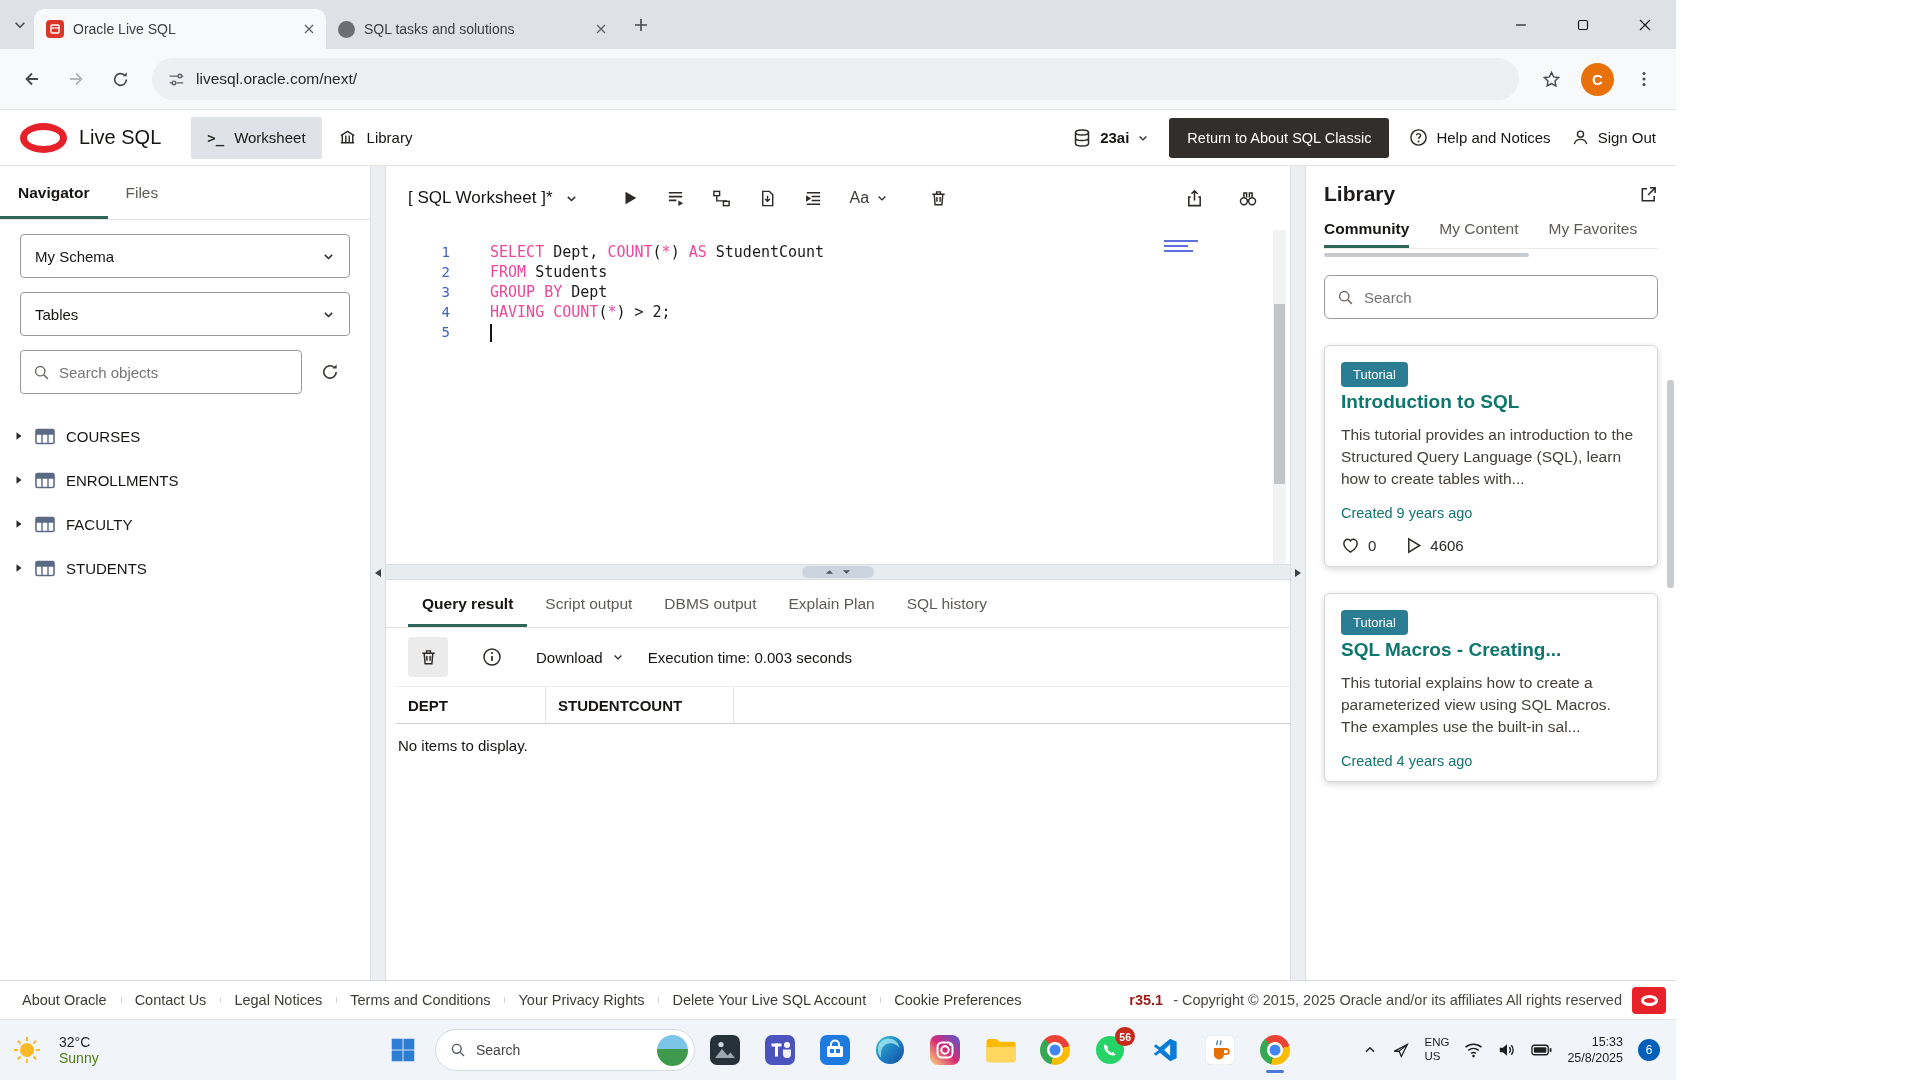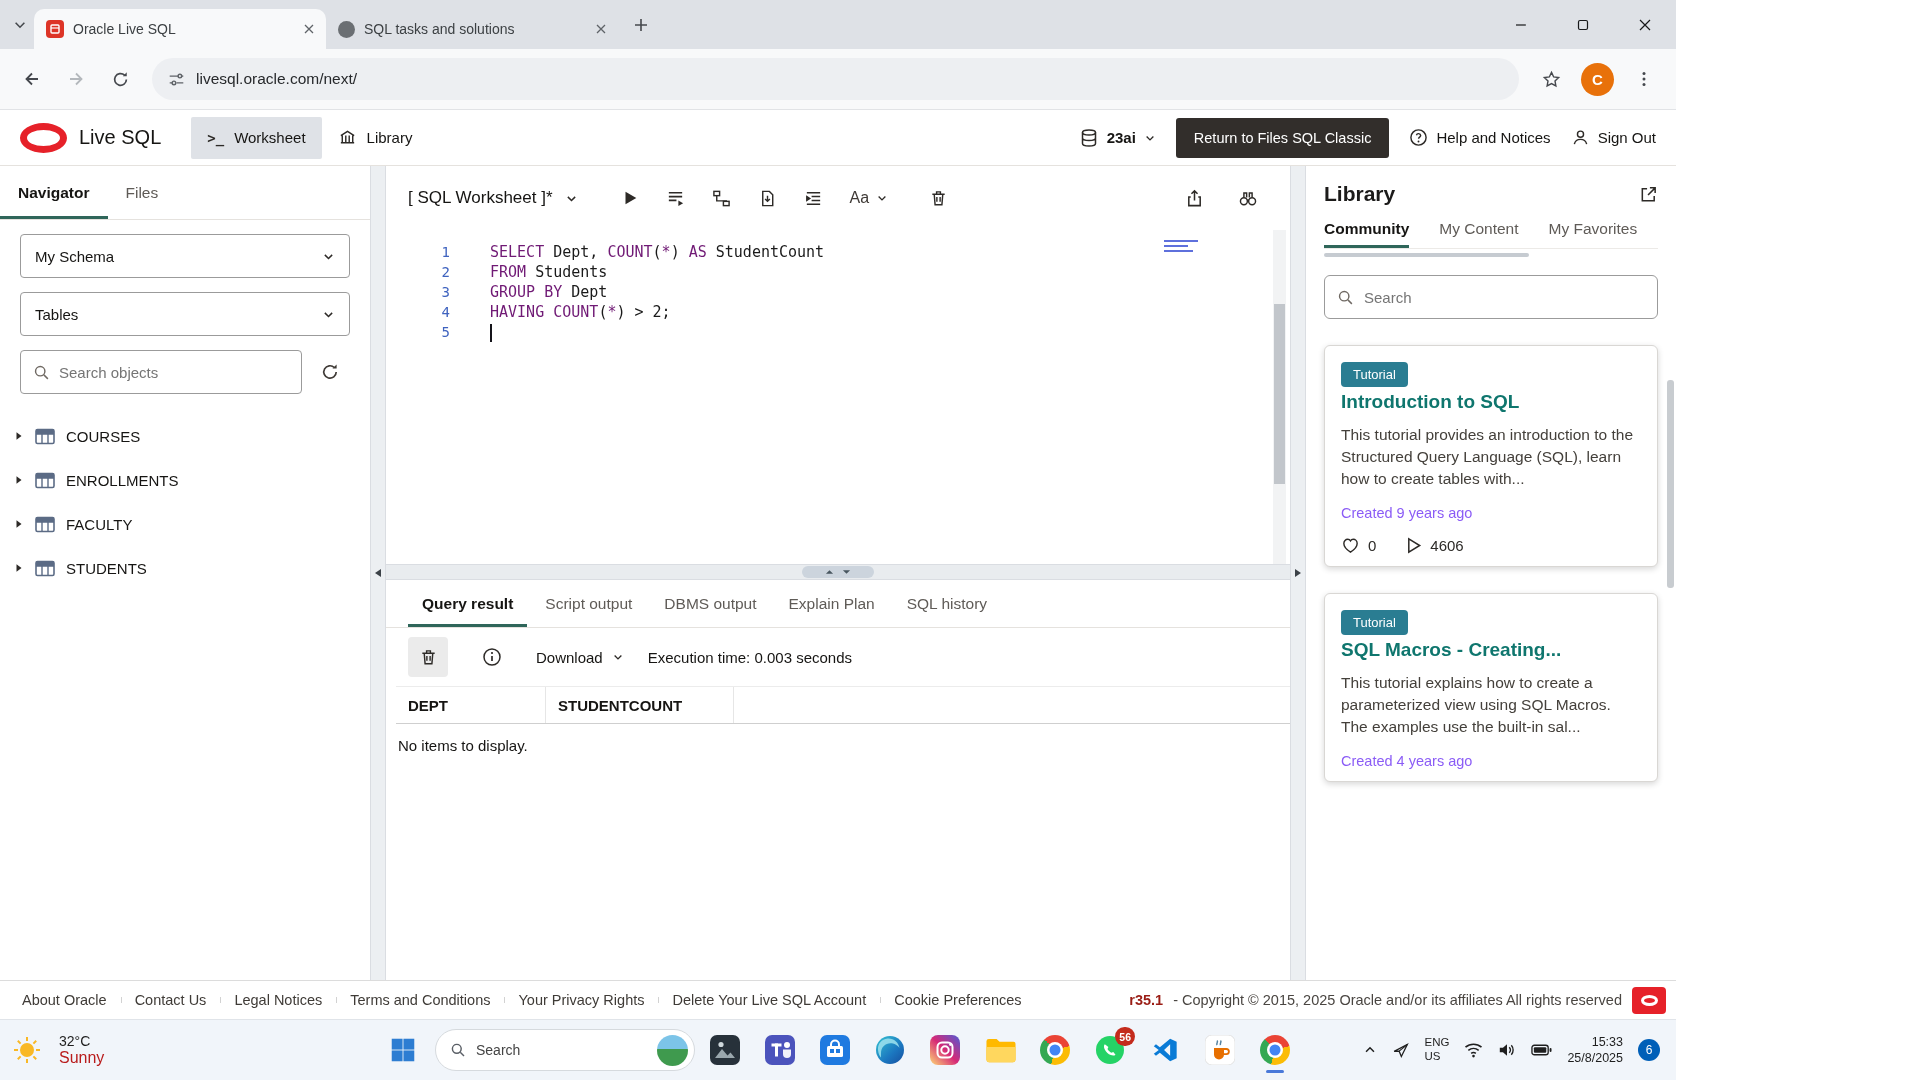--- a/index.html
+++ b/index.html
@@ -69,21 +69,21 @@
   .wstool{height:64px;display:flex;align-items:center;padding:0 22px;gap:6px;flex:0 0 auto}
   .wstitle{display:flex;align-items:center;gap:12px;font-size:17px;margin-right:26px;white-space:nowrap}
   .tico{width:40px;height:40px;border-radius:4px;display:flex;align-items:center;justify-content:center;color:#3f3a36}
   .fontbtn{display:flex;align-items:center;gap:7px;font-size:16px;padding:0 10px;height:40px;color:#3f3a36}
   .ws-right{margin-left:auto;display:flex;gap:14px}
 
   .editor{flex:1;position:relative;font-family:"DejaVu Sans Mono",monospace;font-size:15px;overflow:hidden;padding-top:12px}
   .cl{display:flex;line-height:20px}
   .ln{width:64px;text-align:right;color:#3f63bf;font-size:14px;flex:0 0 auto;user-select:none}
   .ct{padding-left:40px;white-space:pre;color:#1a1a1a}
-  .kw{color:#701a75}
+  .kw{color:#ec4899}
   .cursor{position:absolute;left:104px;top:94px;width:1.5px;height:18px;background:#15141a}
   .minimap{position:absolute;right:92px;top:10px;display:flex;flex-direction:column;gap:3px}
   .minimap i{display:block;height:2px;background:#2840d0;opacity:.75}
   .vsb{position:absolute;right:4px;top:0;bottom:0;width:13px;background:#f2f3f4}
   .vsb .thumb{position:absolute;left:1px;right:1px;top:74px;height:180px;background:#c2c6cb}
 
   
   .results{height:400px;flex:0 0 auto;display:flex;flex-direction:column;min-height:0}
   .restabs{height:48px;display:flex;gap:4px;padding-left:22px;border-bottom:1px solid #e5e2de;flex:0 0 auto}
   .rtab{padding:0 14px;display:flex;align-items:center;font-size:15.5px;color:#5f5b57;position:relative;white-space:nowrap}
@@ -107,40 +107,40 @@
   .ltab{font-size:15.5px;color:#5f5b57;position:relative;padding-bottom:10px;margin-bottom:-10px}
   .ltab.act{color:#161513;font-weight:700}
   .ltab.act::after{content:"";position:absolute;left:0;right:0;bottom:0;height:3px;background:#2f665a}
   .libscroll{height:4px;width:205px;background:#c6cbd1;border-radius:2px;margin-top:4px}
   .libsearch{margin-top:18px;height:44px;border:1px solid #9b9b9b;border-radius:6px;display:flex;align-items:center;gap:10px;padding:0 12px;color:#6f6963}
   .libsearch input{border:0;outline:0;background:transparent;width:100%;font-size:15px;font-family:inherit;color:#161513}
   .card{margin-top:26px;border:1px solid #d9d7d4;border-radius:6px;background:#fff;box-shadow:0 2px 6px rgba(0,0,0,.16);padding:16px 16px 12px}
   .badge{display:inline-block;background:#2a7d92;color:#fff;font-size:13px;padding:5px 12px;border-radius:4px}
   .ctitle{font-size:19px;font-weight:700;margin-top:4px;color:#0f766e}
   .cdesc{font-size:15.5px;line-height:1.42;color:#44403b;margin-top:11px}
-  .ccreated{font-size:14.5px;color:#8b5cf6;margin-top:15px}
+  .ccreated{font-size:14.5px;color:#0f766e;margin-top:15px}
   .cstats{display:flex;align-items:center;gap:8px;margin-top:15px;font-size:15px;color:#2d2b28}
   .cstats .sp{width:14px}
   .libvsb{position:absolute;right:2px;top:214px;width:7px;height:208px;background:#c8ccd0;border-radius:3px}
 
   
   .sitefooter{height:39px;background:#fff;border-top:1px solid #dcdcdc;display:flex;align-items:center;padding:0 10px 0 8px;font-size:14.5px;color:#3f3b37;flex:0 0 auto}
   .flink{padding:0 14px;position:relative;white-space:nowrap}
   .flink + .flink::before{content:"";position:absolute;left:0;top:5px;bottom:5px;width:1px;background:#d2d2d2}
   .fright{margin-left:auto;display:flex;align-items:center;gap:10px;white-space:nowrap}
   .frel{color:#9a1d15;font-weight:700}
   .fcopy{color:#4a4642}
   .foracle{width:34px;height:27px;background:#e62129;border-radius:4px;display:flex;align-items:center;justify-content:center}
   .foracle i{display:block;width:17px;height:11px;border:3.5px solid #fff;border-radius:50%}
 
   
   .taskbar{height:61px;background:#f1f5fa;border-top:1px solid #e0e4e9;display:flex;align-items:center;padding:0 12px;position:relative;flex:0 0 auto}
   .weather{display:flex;align-items:center;gap:17px}
   .wtemp{font-size:14px;color:#1f1f1f}
-  .wdesc{font-size:16px;color:#b91c1c}
+  .wdesc{font-size:14px;color:#4d7c0f}
   .tbcenter{position:absolute;left:50%;transform:translateX(-50%);display:flex;align-items:center;gap:10px}
   .startbtn{width:44px;height:44px;display:flex;align-items:center;justify-content:center;border-radius:6px}
   .tbsearch{width:260px;height:42px;background:#fff;border:1px solid #d6dade;border-radius:21px;display:flex;align-items:center;gap:10px;padding:0 6px 0 14px;color:#444}
   .tbsearch .lbl{flex:1;font-size:14px}
   .bingimg{width:31px;height:31px;border-radius:50%;background:linear-gradient(#7cc4e8 0 45%,#3f9a4e 45% 100%)}
   .tbicons{display:flex;align-items:center;gap:15px}
   .appic{width:40px;height:40px;display:flex;align-items:center;justify-content:center;position:relative;border-radius:6px}
   .ic-chrome{width:30px;height:30px;border-radius:50%;background:conic-gradient(from -45deg,#ea4335 0 120deg,#fbbc05 0 240deg,#34a853 0 360deg);position:relative}
   .ic-chrome::before{content:"";position:absolute;left:50%;top:50%;transform:translate(-50%,-50%);width:16px;height:16px;border-radius:50%;background:#fff}
   .ic-chrome::after{content:"";position:absolute;left:50%;top:50%;transform:translate(-50%,-50%);width:11px;height:11px;border-radius:50%;background:#4285f4}
@@ -274,21 +274,21 @@
               <path d="M3.5 4.5v11c0 1.4 2.9 2.5 6.5 2.5s6.5-1.1 6.5-2.5v-11M3.5 10c0 1.4 2.9 2.5 6.5 2.5s6.5-1.1 6.5-2.5" fill="none" stroke="#2d2a27" stroke-width="1.5"></path>
             </svg>
           </span>
         <span>23ai</span>
         <span>
             <svg width="12" height="12" viewBox="0 0 16 16">
               <path d="M3.5 6l4.5 4.5L12.5 6" stroke="#2d2a27" stroke-width="1.8" fill="none"></path>
             </svg>
           </span>
       </div>
-      <button class="classicbtn">Return to Files SQL Classic</button>
+      <button class="classicbtn">Return to About SQL Classic</button>
       <div class="hdrlink">
         <span>
             <svg width="19" height="19" viewBox="0 0 20 20">
               <circle cx="10" cy="10" r="8" fill="none" stroke="#2d2a27" stroke-width="1.5"></circle>
               <path d="M7.8 7.6A2.3 2.3 0 0 1 12.3 8c0 1.5-2.2 1.8-2.2 3.2" fill="none" stroke="#2d2a27" stroke-width="1.5"></path>
               <circle cx="10" cy="14.2" r="1" fill="#2d2a27"></circle>
             </svg>
           </span>
         <span>Help and Notices</span>
       </div>

